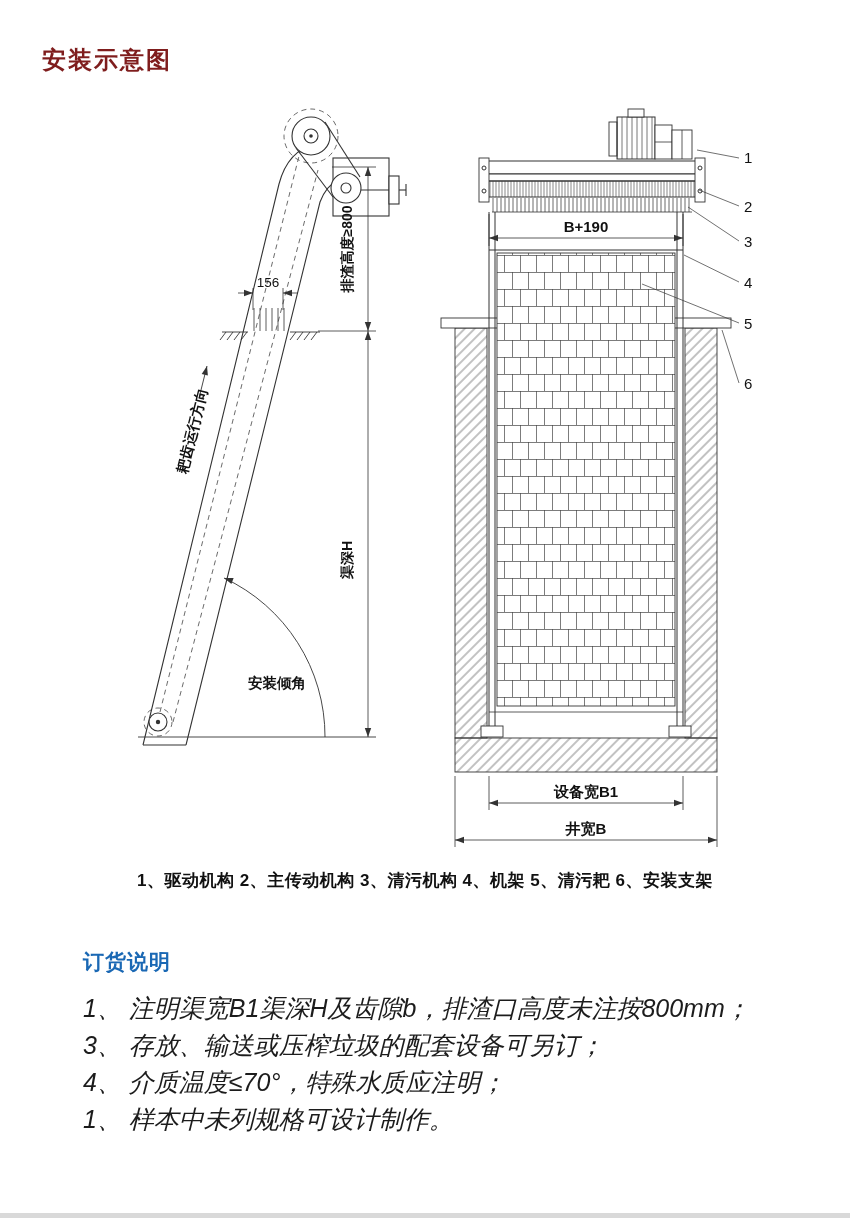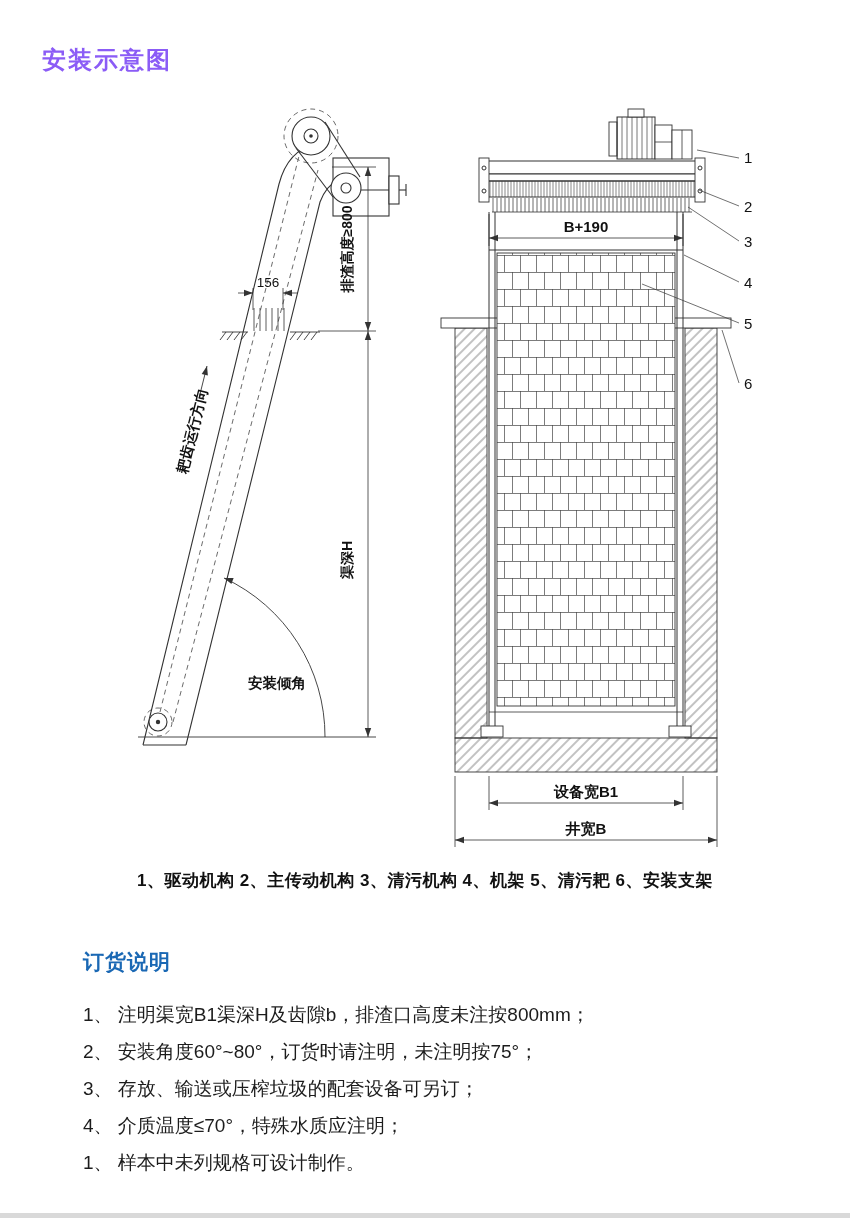--- a/index.html
+++ b/index.html
@@ -3,38 +3,38 @@
 <meta charset="utf-8">
 <style>
   * { margin:0; padding:0; box-sizing:border-box; }
   html,body { background:#ffffff; }
   .page {
     position:relative; width:850px; height:1218px; background:#ffffff;
     font-family:"Liberation Sans","DejaVu Sans",sans-serif; overflow:hidden;
   }
   .page-title {
     position:absolute; left:42px; top:44px;
-    font-size:24px; font-weight:bold; color:#8b5cf6; letter-spacing:2px;
+    font-size:24px; font-weight:bold; color:#7f1d1d; letter-spacing:2px;
   }
   .diagram-svg { position:absolute; left:0; top:0; }
   .diagram-svg text {
     font-family:"Liberation Sans","DejaVu Sans",sans-serif;
     fill:#111; stroke:none;
   }
   .legend-caption {
     position:absolute; top:869px; left:0; width:850px; text-align:center;
     font-size:17px; font-weight:bold; color:#111; letter-spacing:0.5px;
   }
   .ordering { position:absolute; left:83px; top:948px; right:40px; }
   .ordering-title {
     font-size:21px; font-weight:bold; color:#1a68b4;
-    letter-spacing:1px; margin-bottom:20px;
+    letter-spacing:1px; margin-bottom:14px;
   }
   .ordering-item {
-    font-size:19px; color:#1c1c1c; line-height:37px; white-space:nowrap;
+    font-size:25px; color:#1c1c1c; line-height:37px; white-space:nowrap;font-style:italic;
   }
   .page-edge {
     position:absolute; left:0; right:0; bottom:0; height:5px; background:#d9d9d9;
   }
 </style>
 </head>
 <body>
 
 <div class="page">
 
@@ -230,21 +230,20 @@
   </svg>
 
   <h1 class="page-title">安装示意图</h1>
 
   <div class="legend-caption">1、驱动机构 2、主传动机构 3、清污机构 4、机架 5、清污耙 6、安装支架</div>
 
   <div class="ordering">
     <h2 class="ordering-title">订货说明</h2>
     <div>
       <div class="ordering-item">1、 注明渠宽B1渠深H及齿隙b，排渣口高度未注按800mm；</div>
-      <div class="ordering-item">2、 安装角度60°~80°，订货时请注明，未注明按75°；</div>
       <div class="ordering-item">3、 存放、输送或压榨垃圾的配套设备可另订；</div>
       <div class="ordering-item">4、 介质温度≤70°，特殊水质应注明；</div>
       <div class="ordering-item">1、 样本中未列规格可设计制作。</div>
     </div>
   </div>
 
   <div class="page-edge"></div>
 </div>
 
 </body></html>

